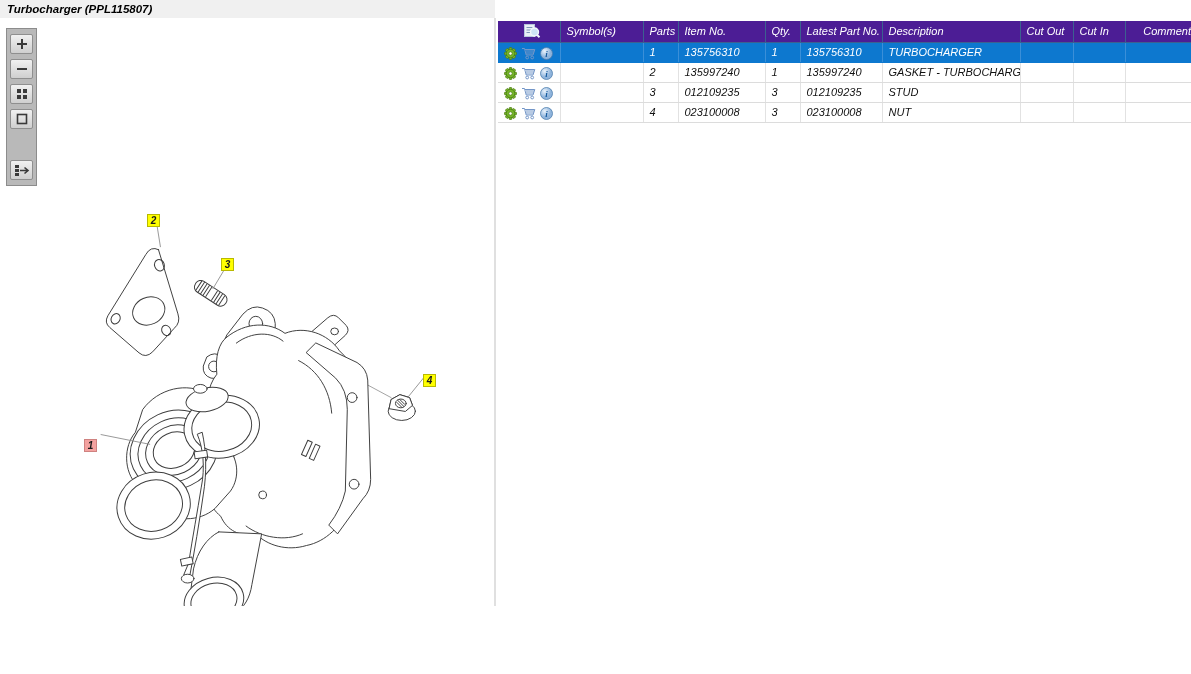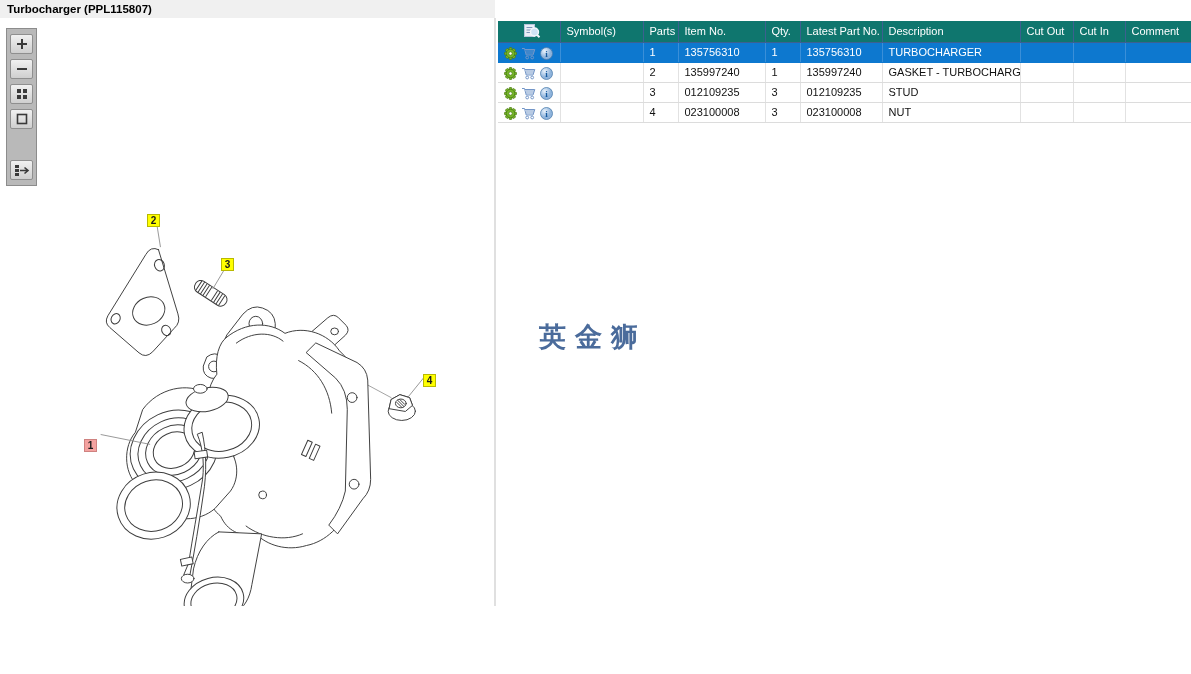--- a/index.html
+++ b/index.html
@@ -1,17 +1,17 @@
 <!DOCTYPE html>
 <html><head>
 <meta charset="utf-8">
 <style>
   html,body{margin:0;padding:0;background:#fff;}
   .stage{position:relative;width:1191px;height:606px;background:#ffffff;overflow:hidden;
-         font-family:"Liberation Sans",sans-serif;}
+         font-family:"Liberation Sans",sans-serif;font-style:italic;}
   .titlestrip{position:absolute;left:0;top:0;width:495px;height:18px;background:#f0f0f0;}
   .title{position:absolute;left:7px;top:3px;font-size:11.5px;font-weight:bold;color:#000;}
 
   
   .toolbar{position:absolute;left:6px;top:28px;width:31px;height:158px;background:#b9b9b9;
            border:1px solid #8c8c8c;box-sizing:border-box;}
   .tbtn{position:absolute;left:3px;width:23px;height:20px;border:1px solid #8f8f8f;border-radius:2px;
         background:linear-gradient(#f1f1f1,#cwhite 0,#cfcfcf);background:linear-gradient(#f1f1f1,#cfcfcf);
         display:flex;align-items:center;justify-content:center;box-sizing:border-box;}
   .tbtn svg{display:block;}
@@ -24,24 +24,24 @@
            font-size:10px;font-weight:600;color:#1a1a1a;box-sizing:border-box;}
   .callout.y{background:#ffff00;border:1px solid #b9b900;}
   .callout.r{background:#f4a2a0;border:1px solid #cf8280;}
 
   .watermark{position:absolute;left:539px;top:319px;font-size:27px;font-weight:bold;
              color:#4a6b9b;letter-spacing:9px;white-space:nowrap;}
 
   
   .grid{position:absolute;left:498px;top:21px;width:693px;border-collapse:collapse;table-layout:fixed;
         font-size:11px;color:#111;}
-  .grid th{background:#0f766e;color:#fff;font-weight:normal;text-align:left;height:21px;
+  .grid th{background:#4c1d95;color:#fff;font-weight:normal;text-align:left;height:21px;
            padding:0 0 0 6px;border-right:1px solid #3c6090;border-bottom:1px solid #3c6090;
            overflow:hidden;white-space:nowrap;box-sizing:border-box;}
-  .grid th:last-child{border-right:none;}
+  .grid th:last-child{border-right:none;text-align:right;}
   .grid td{height:20px;padding:0 0 0 6px;border-right:1px solid #e2e2e2;border-bottom:1px solid #dcdcdc;
            overflow:hidden;white-space:nowrap;box-sizing:border-box;background:#fff;}
   .grid td:last-child{border-right:none;}
   .grid tr.sel td{background:#0d78cf;color:#fff;border-right-color:#3a8fd8;border-bottom-color:#0d78cf;}
   .actions{display:flex;align-items:center;gap:4px;padding-top:2px;}
   .hdricon{display:flex;justify-content:center;}
 </style>
 </head>
 <body>
 
@@ -165,21 +165,20 @@
     </svg>
 
     <div class="callout r" style="left:84px;top:421px">1</div>
     <div class="callout y" style="left:147px;top:196px">2</div>
     <div class="callout y" style="left:221px;top:240px">3</div>
     <div class="callout y" style="left:423px;top:356px">4</div>
   </div>
 
   <div class="divider"></div>
 
-  <div class="watermark">英金狮</div>
 
   <table class="grid">
     <colgroup>
       <col style="width:62px">
         <col style="width:83px">
         <col style="width:35px">
         <col style="width:87px">
       <col style="width:35px">
         <col style="width:82px">
         <col style="width:138px">

